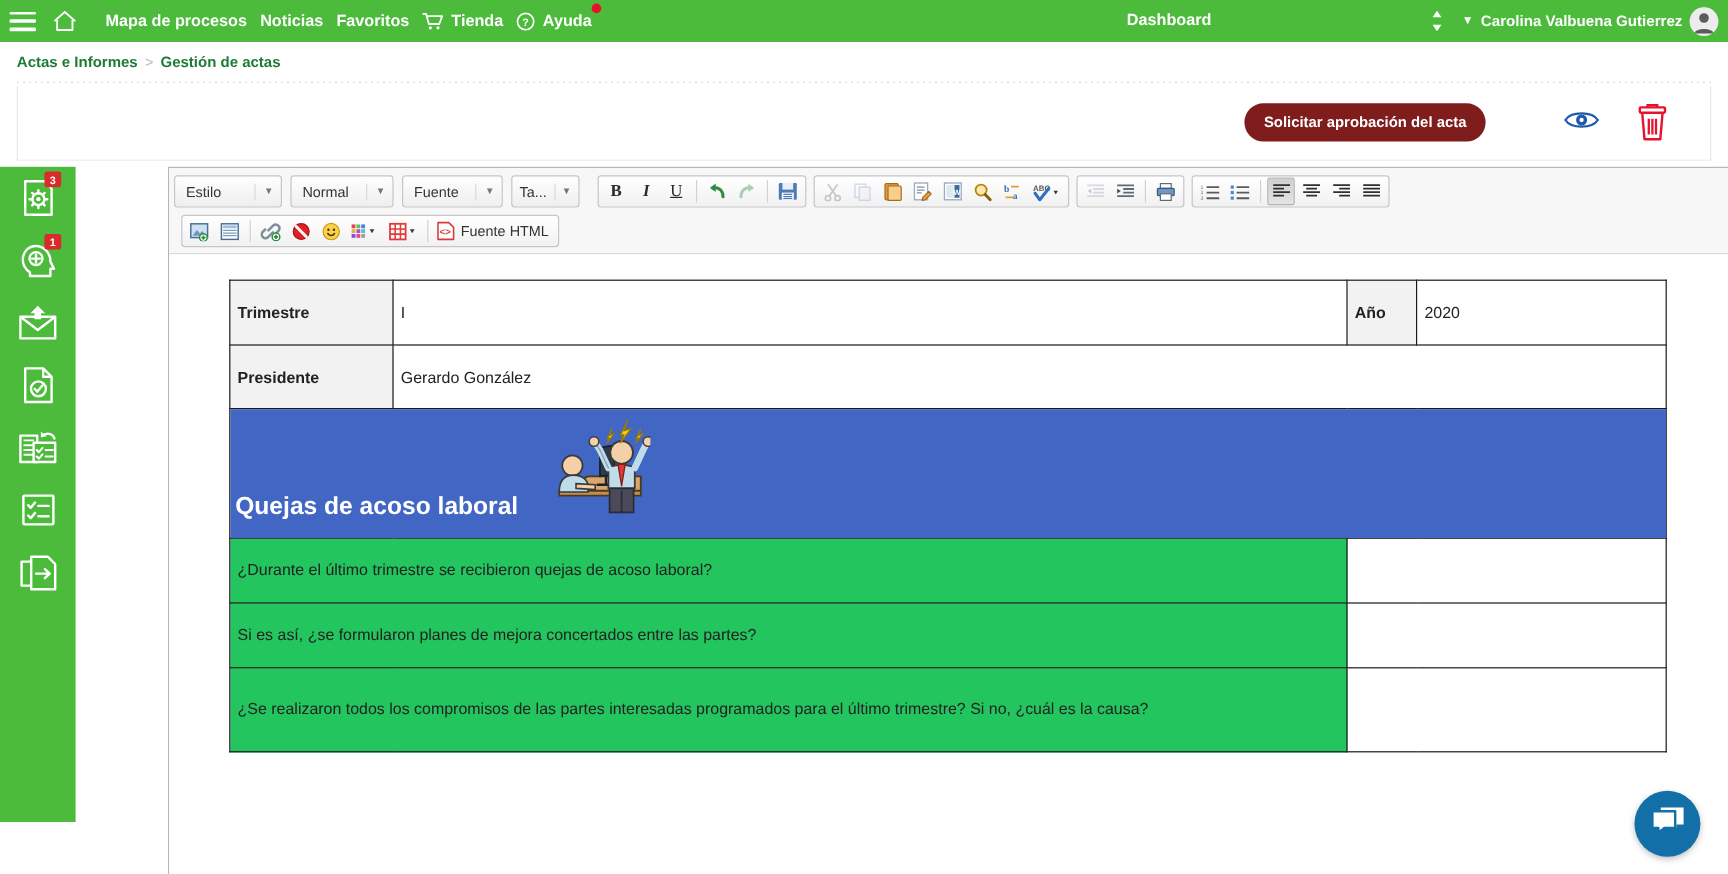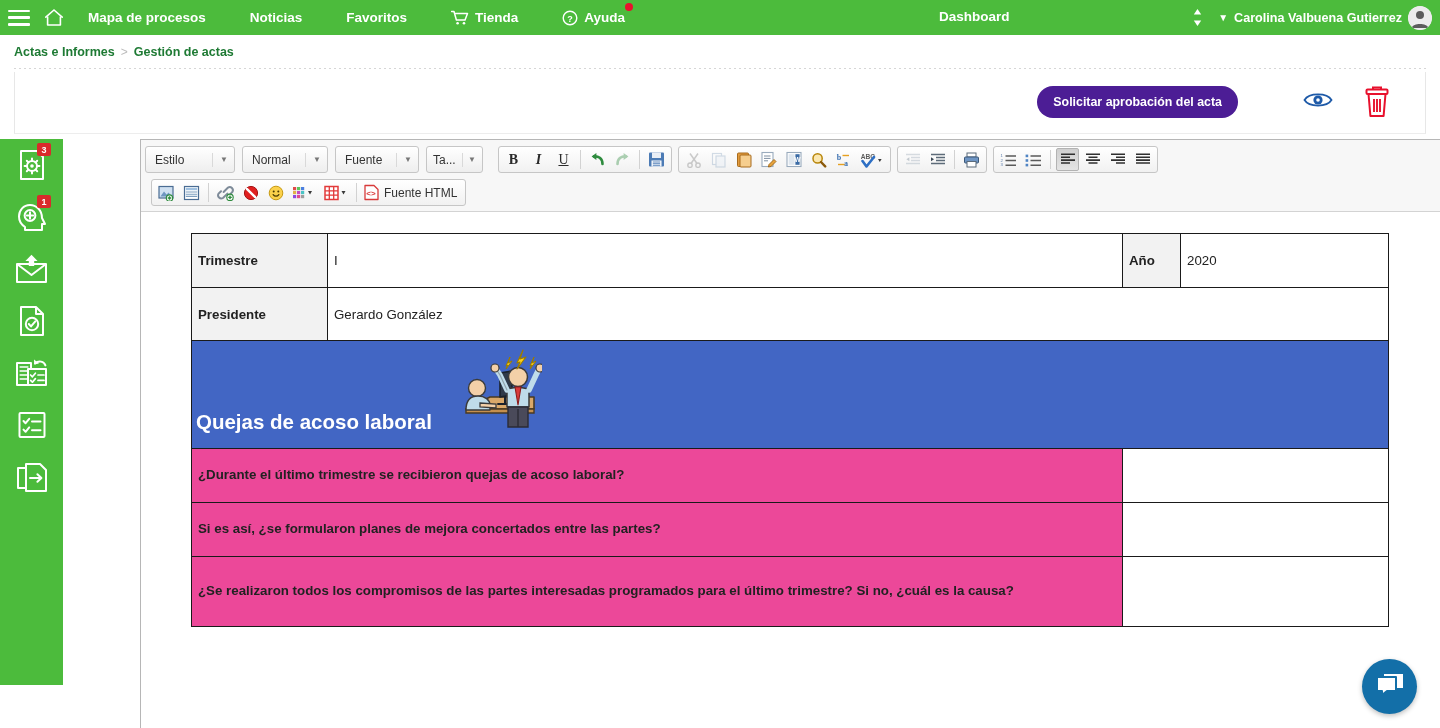--- a/index.html
+++ b/index.html
@@ -17,21 +17,21 @@
     background: #4CBB3C;
     display: flex; align-items: center;
     color: #fff;
   }
   .tb-icon { display: flex; align-items: center; justify-content: center; cursor: pointer; }
   .hamburger { width: 22px; height: 16px; margin-left: 8px; display: flex; flex-direction: column; justify-content: space-between; }
   .hamburger span { display: block; height: 2.6px; background: #fff; border-radius: 1px; }
   .home-ico { margin-left: 14px; }
   .tb-link {
     font-size: 13.5px; font-weight: bold; color: #fff;
-    margin-left: 44px; white-space: nowrap; cursor: pointer;
+    margin-left: 11px; white-space: nowrap; cursor: pointer;
     display: flex; align-items: center; gap: 6px;
     position: relative;
   }
   .tb-link.first { margin-left: 24px; }
   .notif-dot {
     position: absolute; top: -7px; right: -8px;
     width: 8px; height: 8px; border-radius: 50%;
     background: #E8112D;
   }
   .dashboard-title {
@@ -79,21 +79,21 @@
     border-left: 1px solid #e7e7e7; border-right: 1px solid #e7e7e7;
     border-bottom: 1px solid #ededed;
   }
   .pagehead-title {
     position: absolute; left: 17px; top: 20px;
     font-size: 15.5px; color: #555; font-weight: 400;
   }
   .approve-btn {
     position: absolute; right: 187px; top: 14px;
     height: 32px; padding: 12px 16px;
-    background: #4c1d95; color: #fff;
+    background: #7f1d1d; color: #fff;
     font-size: 12.4px; font-weight: bold;
     border: none; border-radius: 16px;
     cursor: pointer; white-space: nowrap;
     display: flex; align-items: center;
   }
   .eye-btn { position: absolute; right: 92px; top: 18px; cursor: pointer; }
   .trash-btn { position: absolute; right: 33px; top: 14px; cursor: pointer; }
 
   
   .sidebar {
@@ -197,21 +197,21 @@
     padding: 0; height: 107px; position: relative;
   }
   .banner-inner { position: relative; height: 107px; }
   .banner-title {
     position: absolute; left: 4px; bottom: 14px;
     color: #fff; font-size: 20.5px; font-weight: bold;
   }
   .banner-art { position: absolute; left: 268px; top: 6px; }
   tr.q td { height: 54px; }
   tr.q2 td { height: 70px; }
-  td.qtext { background: #ec4899; font-weight: 700; line-height: 1.85; padding-left: 4px; }
+  td.qtext { background: #22c55e; font-weight: 400; line-height: 1.85; padding-left: 4px; }
   td.qans { background: #fff; }
 
   
   .statusbar {
     height: 25px; background: linear-gradient(#f4f4f4,#e6e6e6);
     border-top: 1px solid #cfcfcf;
     display: flex; align-items: center; gap: 15px;
     padding-left: 14px;
     font-size: 10px; font-weight: bold; color: #555; justify-content: flex-end;
   }

